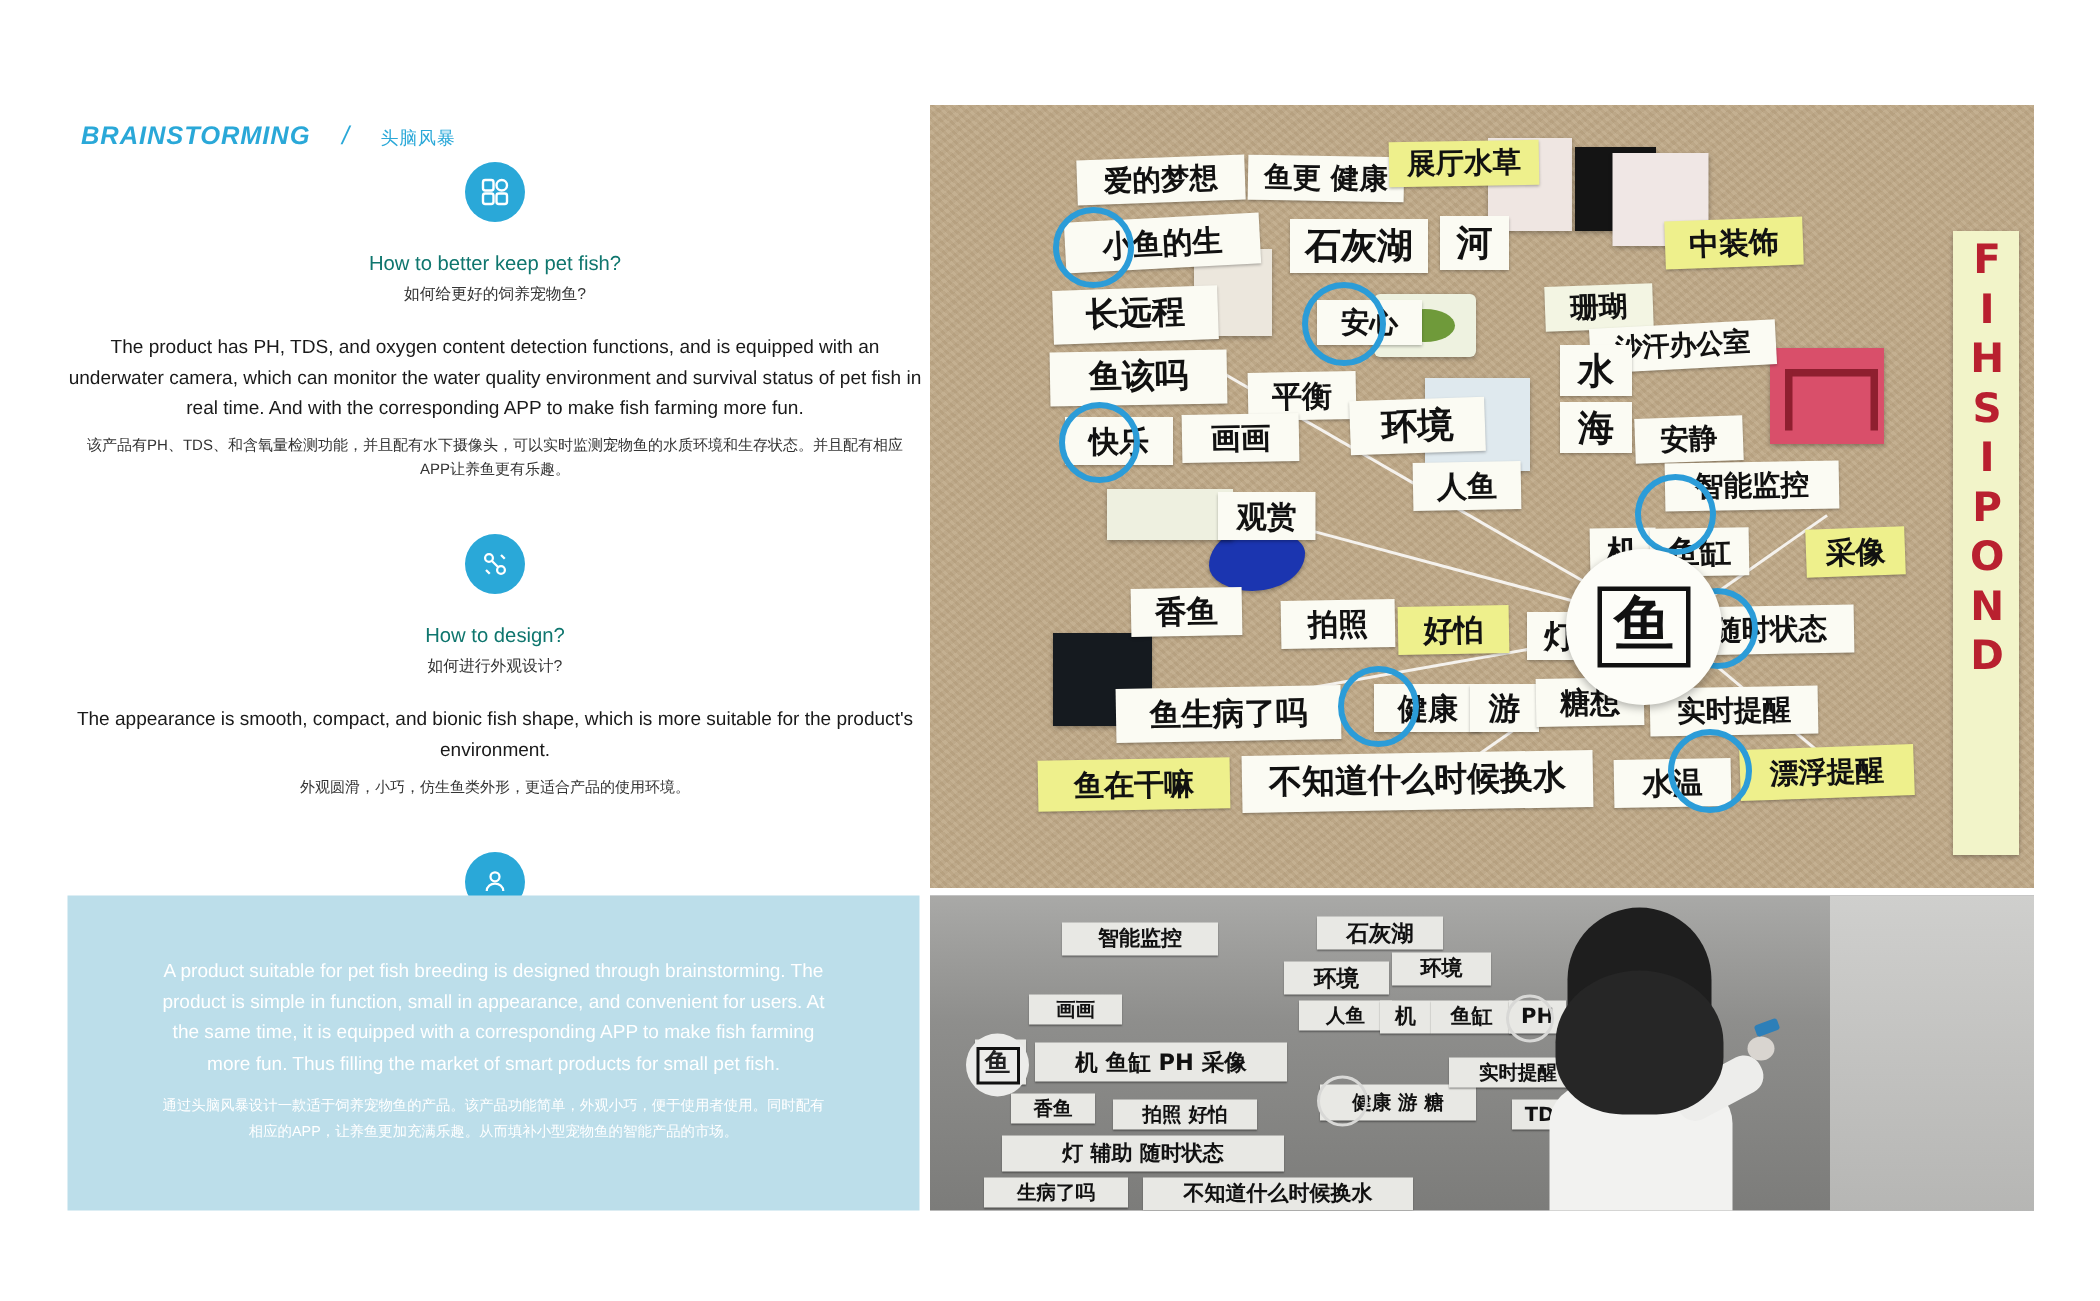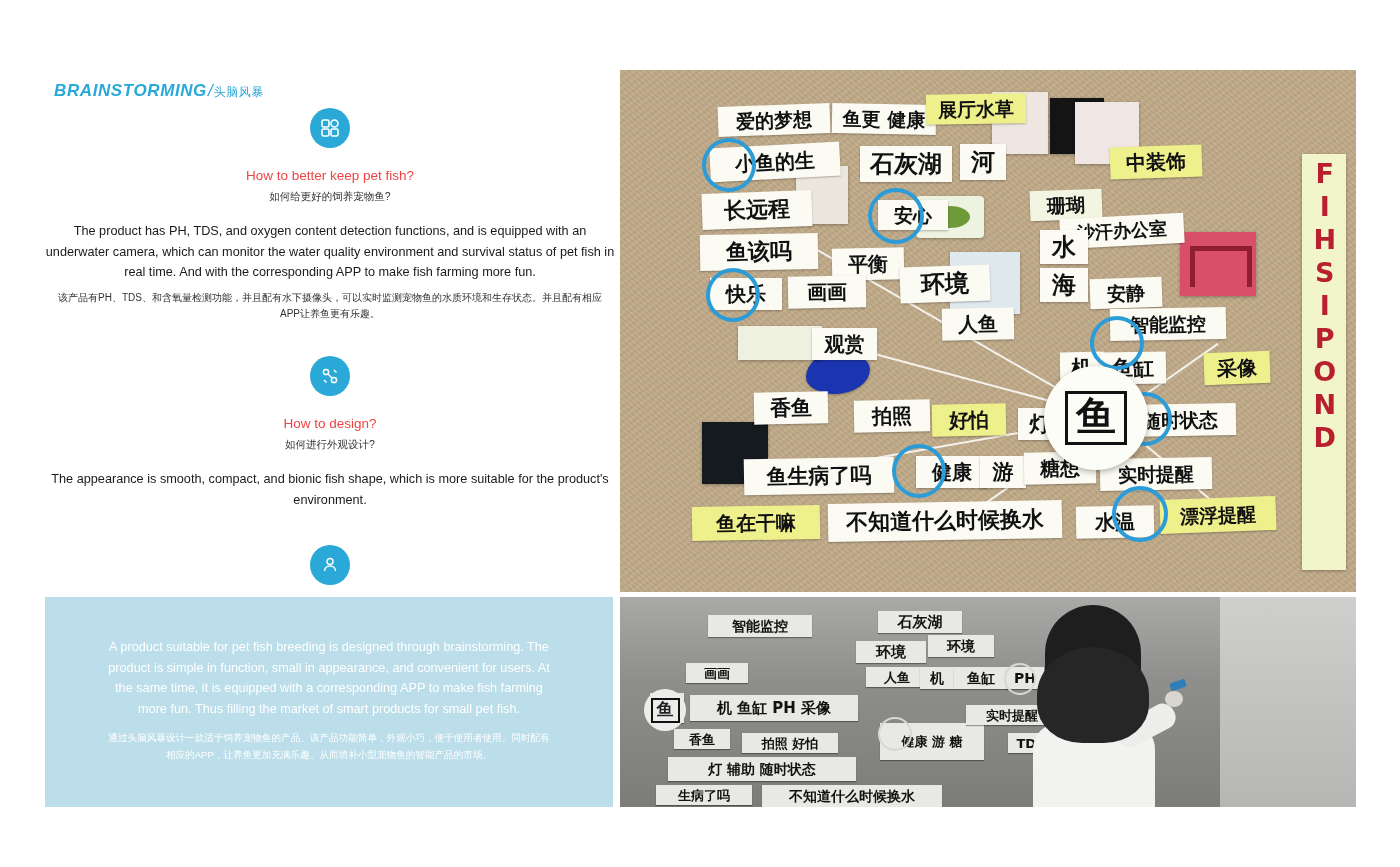--- a/index.html
+++ b/index.html
@@ -14,21 +14,21 @@
     position: relative;
     overflow: hidden;
   }
 
   
   .header {
     position: absolute;
     left: 54px; top: 72px;
     display: flex;
     align-items: baseline;
-    gap: 1px;
+    gap: 21px;
   }
   .brand-title {
     font-size: 17px;
     font-weight: bold;
     letter-spacing: 0.6px;
     color: #2aa8d8;
     font-style: italic;
   }
   .brand-slash {
     font-size: 17px;
@@ -56,21 +56,21 @@
     background: #2aa8d8;
     margin: 0 auto 18px auto;
     display: flex;
     align-items: center;
     justify-content: center;
   }
   .icon-circle svg { display: block; }
   .q-en {
     text-align: center;
     font-size: 13.5px;
-    color: #ef4444;
+    color: #0f766e;
     line-height: 1.45;
     margin-bottom: 3px;
   }
   .q-cn {
     text-align: center;
     font-size: 10.5px;
     color: #333;
     line-height: 1.5;
     margin-bottom: 17px;
   }
@@ -376,20 +376,21 @@
         <circle cx="6" cy="6" r="2.6" fill="none" stroke="#fff" stroke-width="1.5"></circle>
         <circle cx="14" cy="14" r="2.6" fill="none" stroke="#fff" stroke-width="1.5"></circle>
         <line x1="8" y1="8" x2="12" y2="12" stroke="#fff" stroke-width="1.5"></line>
         <line x1="14" y1="4" x2="16.5" y2="6.5" stroke="#fff" stroke-width="1.5"></line>
         <line x1="4" y1="14" x2="6.5" y2="16.5" stroke="#fff" stroke-width="1.5"></line>
       </svg>
     </div>
     <div class="q-en">How to design?</div>
     <div class="q-cn">如何进行外观设计?</div>
     <p class="a-en">The appearance is smooth, compact, and bionic fish shape, which is more suitable for the product's environment.</p>
+    <div class="a-cn">外观圆滑，小巧，仿生鱼类外形，更适合产品的使用环境。</div>
   </div>
 
   <div class="block block-3">
     <div class="icon-circle">
       <svg width="20" height="20" viewBox="0 0 20 20" aria-hidden="true">
         <circle cx="10" cy="6.5" r="3" fill="none" stroke="#fff" stroke-width="1.5"></circle>
         <path d="M4.5 16c0-3 2.6-5 5.5-5s5.5 2 5.5 5" fill="none" stroke="#fff" stroke-width="1.5"></path>
       </svg>
     </div>
     <div class="q-en">How to give users a good experience?</div>
@@ -609,21 +610,21 @@
       </div>
       <div class="bw-note" style="left: 122px; top: 136px; width: 96px; height: 20px; font-size: 13px;">
         <span>拍照 好怕</span>
       </div>
       <div class="bw-note" style="left: 48px; top: 160px; width: 188px; height: 24px; font-size: 14px;">
         <span>灯 辅助 随时状态</span>
       </div>
       <div class="bw-note" style="left: 388px; top: 136px; width: 46px; height: 20px; font-size: 13px;">
         <span>TDS</span>
       </div>
-      <div class="bw-note" style="left: 260px; top: 126px; width: 104px; height: 37px; font-size: 13px;">
+      <div class="bw-note" style="left: 260px; top: 126px; width: 104px; height: 24px; font-size: 13px;">
         <span>健康 游 糖</span>
       </div>
       <div class="bw-note" style="left: 346px; top: 108px; width: 92px; height: 20px; font-size: 13px;">
         <span>实时提醒</span>
       </div>
       <div class="bw-note" style="left: 36px; top: 188px; width: 96px; height: 20px; font-size: 13px;">
         <span>生病了吗</span>
       </div>
       <div class="bw-note" style="left: 142px; top: 188px; width: 180px; height: 22px; font-size: 14px;">
         <span>不知道什么时候换水</span>

